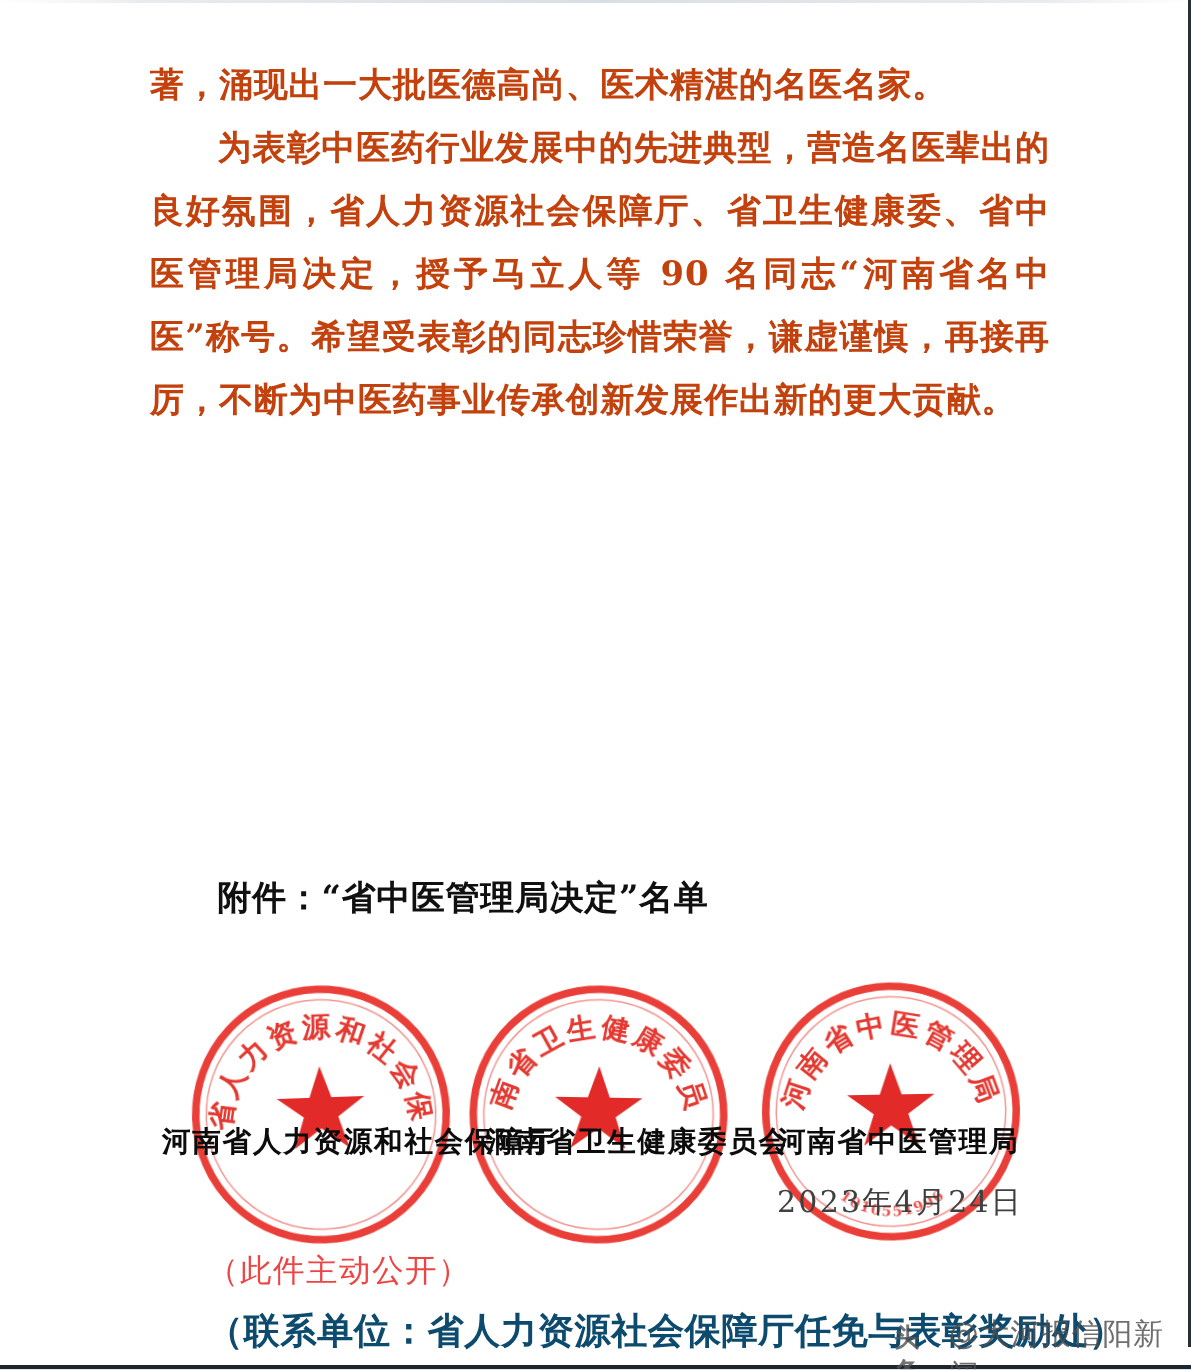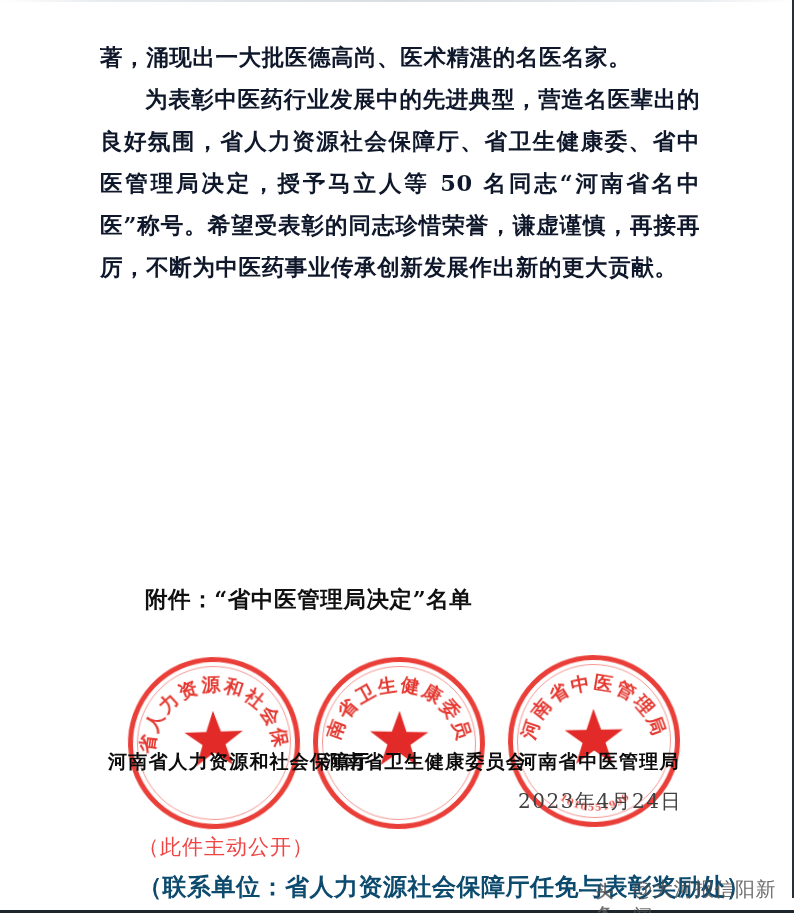--- a/index.html
+++ b/index.html
@@ -38,21 +38,21 @@
 
   .body-text {
     position: absolute;
     left: 100px;
     top: 36px;
     width: 600px;
   }
   .para {
     font-size: 22.5px;
     line-height: 42px;
-    color: #0f172a;
+    color: #c2410c;
     text-align: justify;
     text-justify: inter-character;
     letter-spacing: 0.6px;
     margin: 0 0 0 0;
     font-weight: 600;
     font-family: "DejaVu Serif", "Liberation Serif", serif;
   }
   .para.indent { text-indent: 2em; }
 
   .attachment {
@@ -223,21 +223,21 @@
 <body>
 
 <div class="page">
 
   <div class="edge-top"></div>
   <div class="edge-right"></div>
   <div class="edge-bottom"></div>
 
   <div class="body-text">
     <p class="para">著，涌现出一大批医德高尚、医术精湛的名医名家。</p>
-    <p class="para indent">为表彰中医药行业发展中的先进典型，营造名医辈出的良好氛围，省人力资源社会保障厅、省卫生健康委、省中医管理局决定，授予马立人等 50 名同志“河南省名中医”称号。希望受表彰的同志珍惜荣誉，谦虚谨慎，再接再厉，不断为中医药事业传承创新发展作出新的更大贡献。</p>
+    <p class="para indent">为表彰中医药行业发展中的先进典型，营造名医辈出的良好氛围，省人力资源社会保障厅、省卫生健康委、省中医管理局决定，授予马立人等 90 名同志“河南省名中医”称号。希望受表彰的同志珍惜荣誉，谦虚谨慎，再接再厉，不断为中医药事业传承创新发展作出新的更大贡献。</p>
   </div>
 
   <div class="attachment">附件：“省中医管理局决定”名单</div>
 
   <div class="seal-band">
 
     <div class="seal s1">
       <div class="seal-inner-ring"></div>
       <div class="seal-arc">
         <svg viewBox="0 0 172 172">

